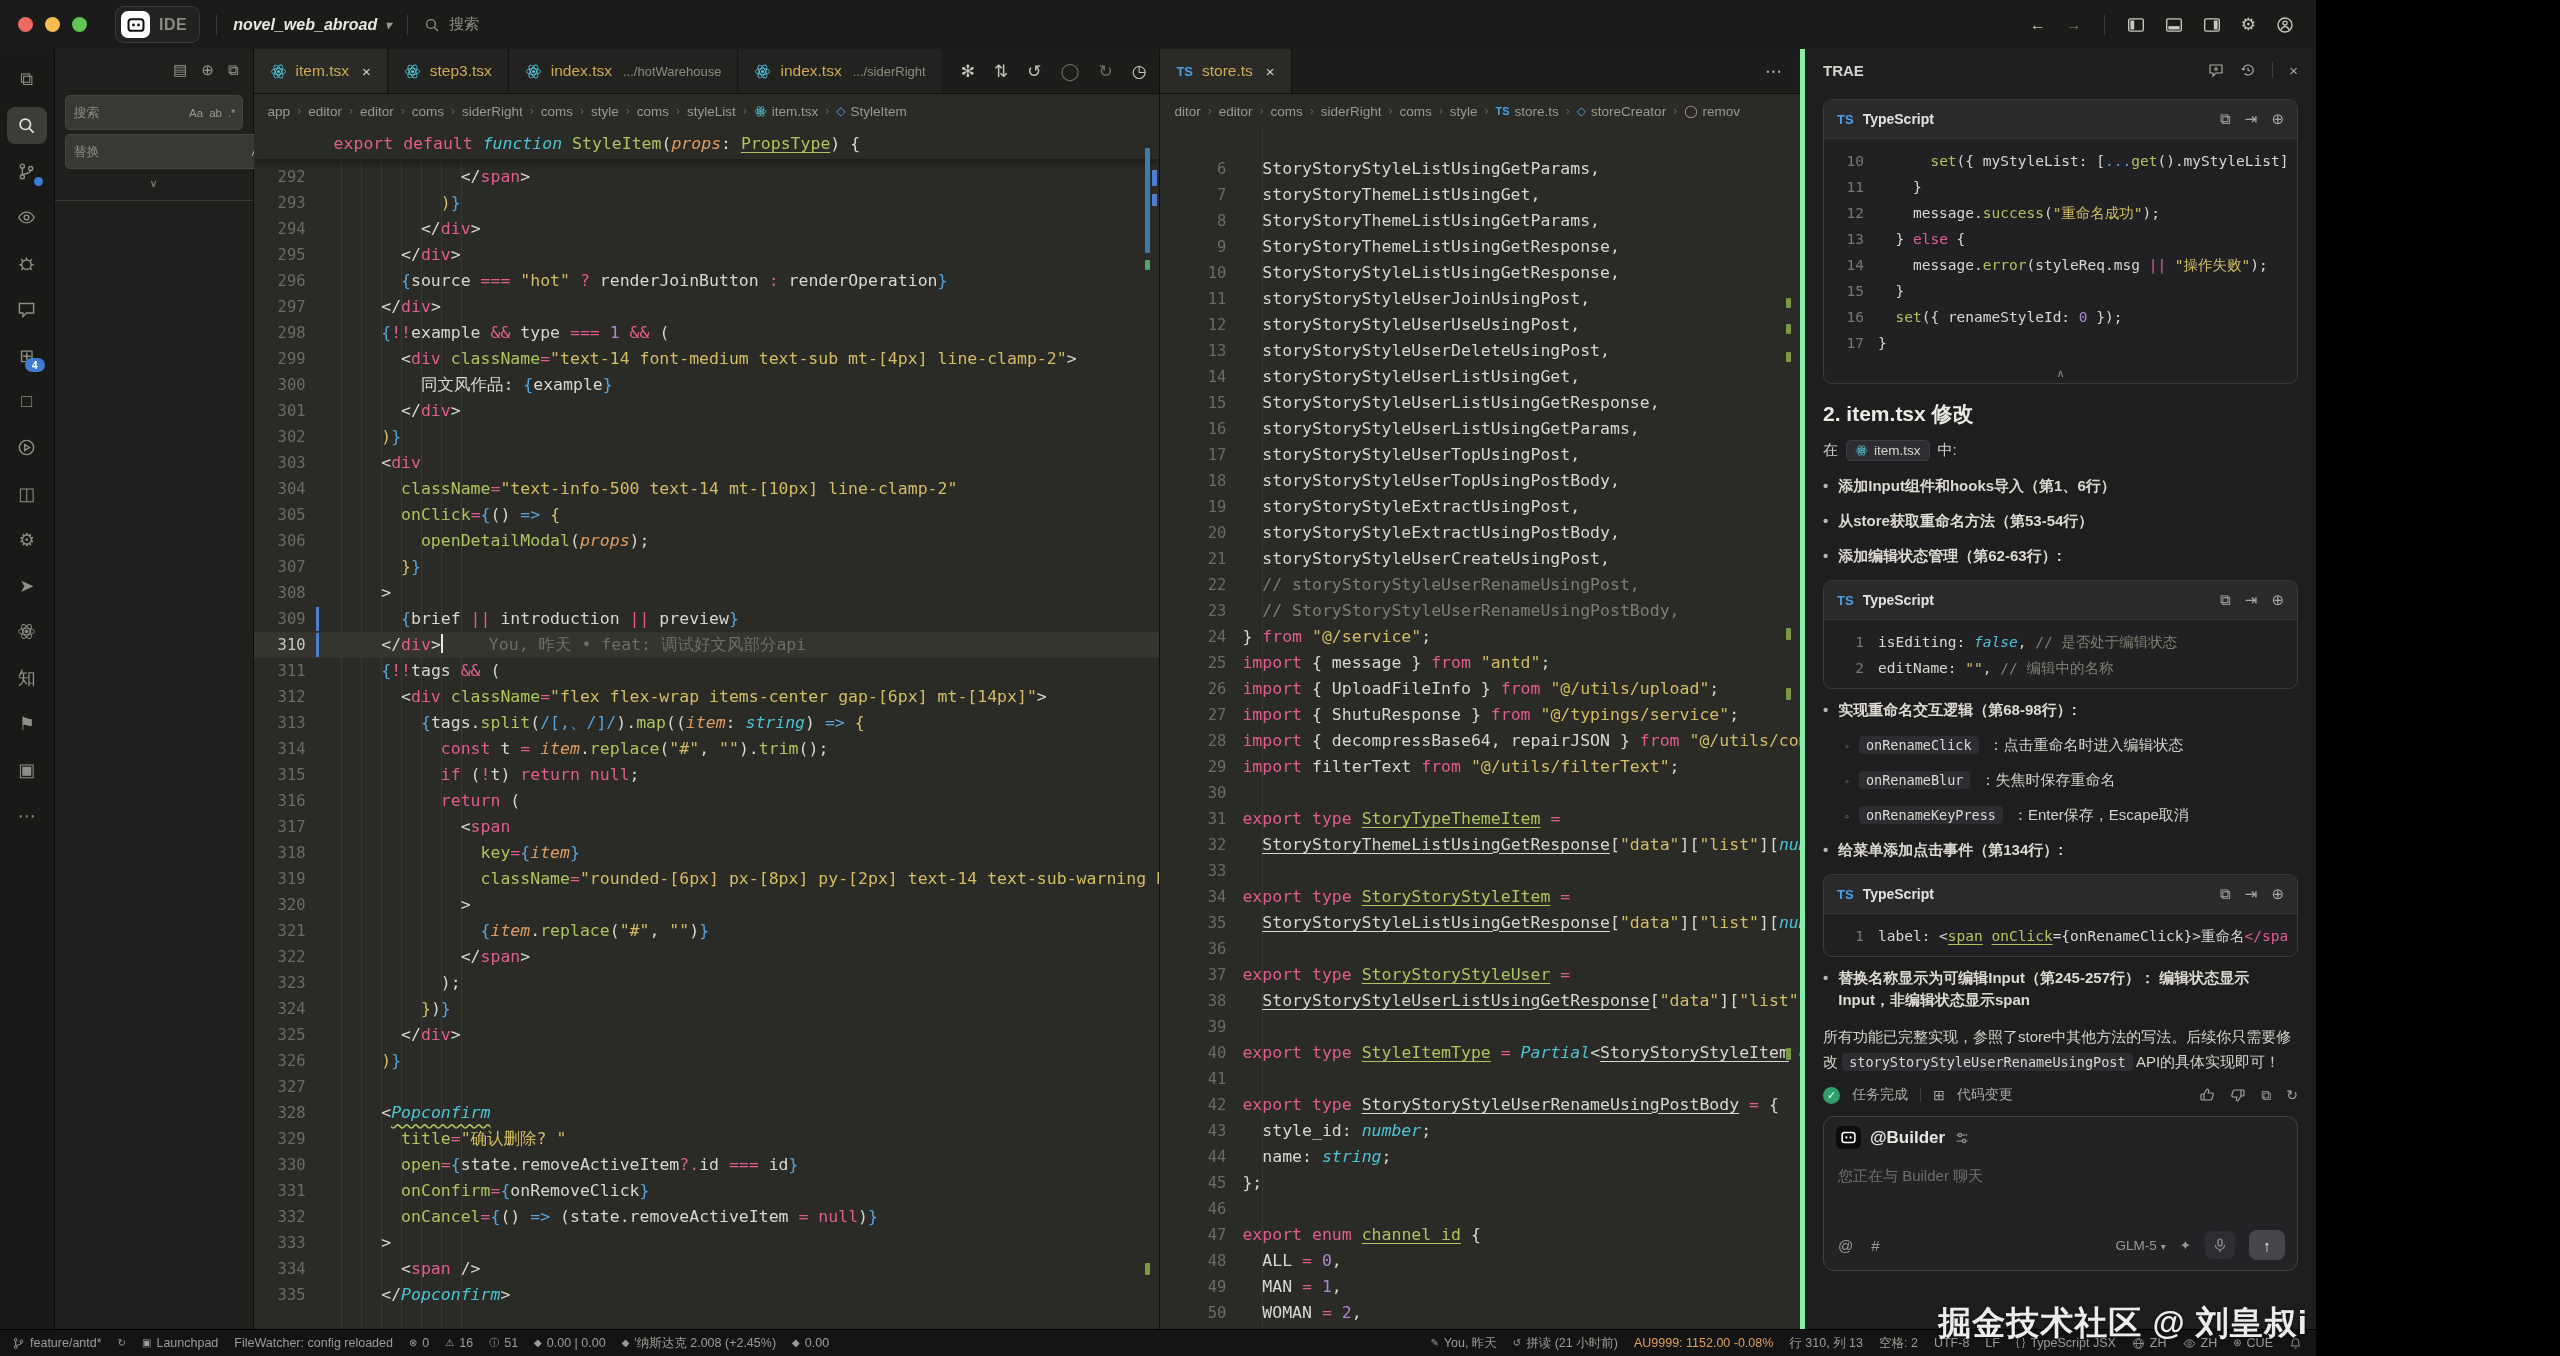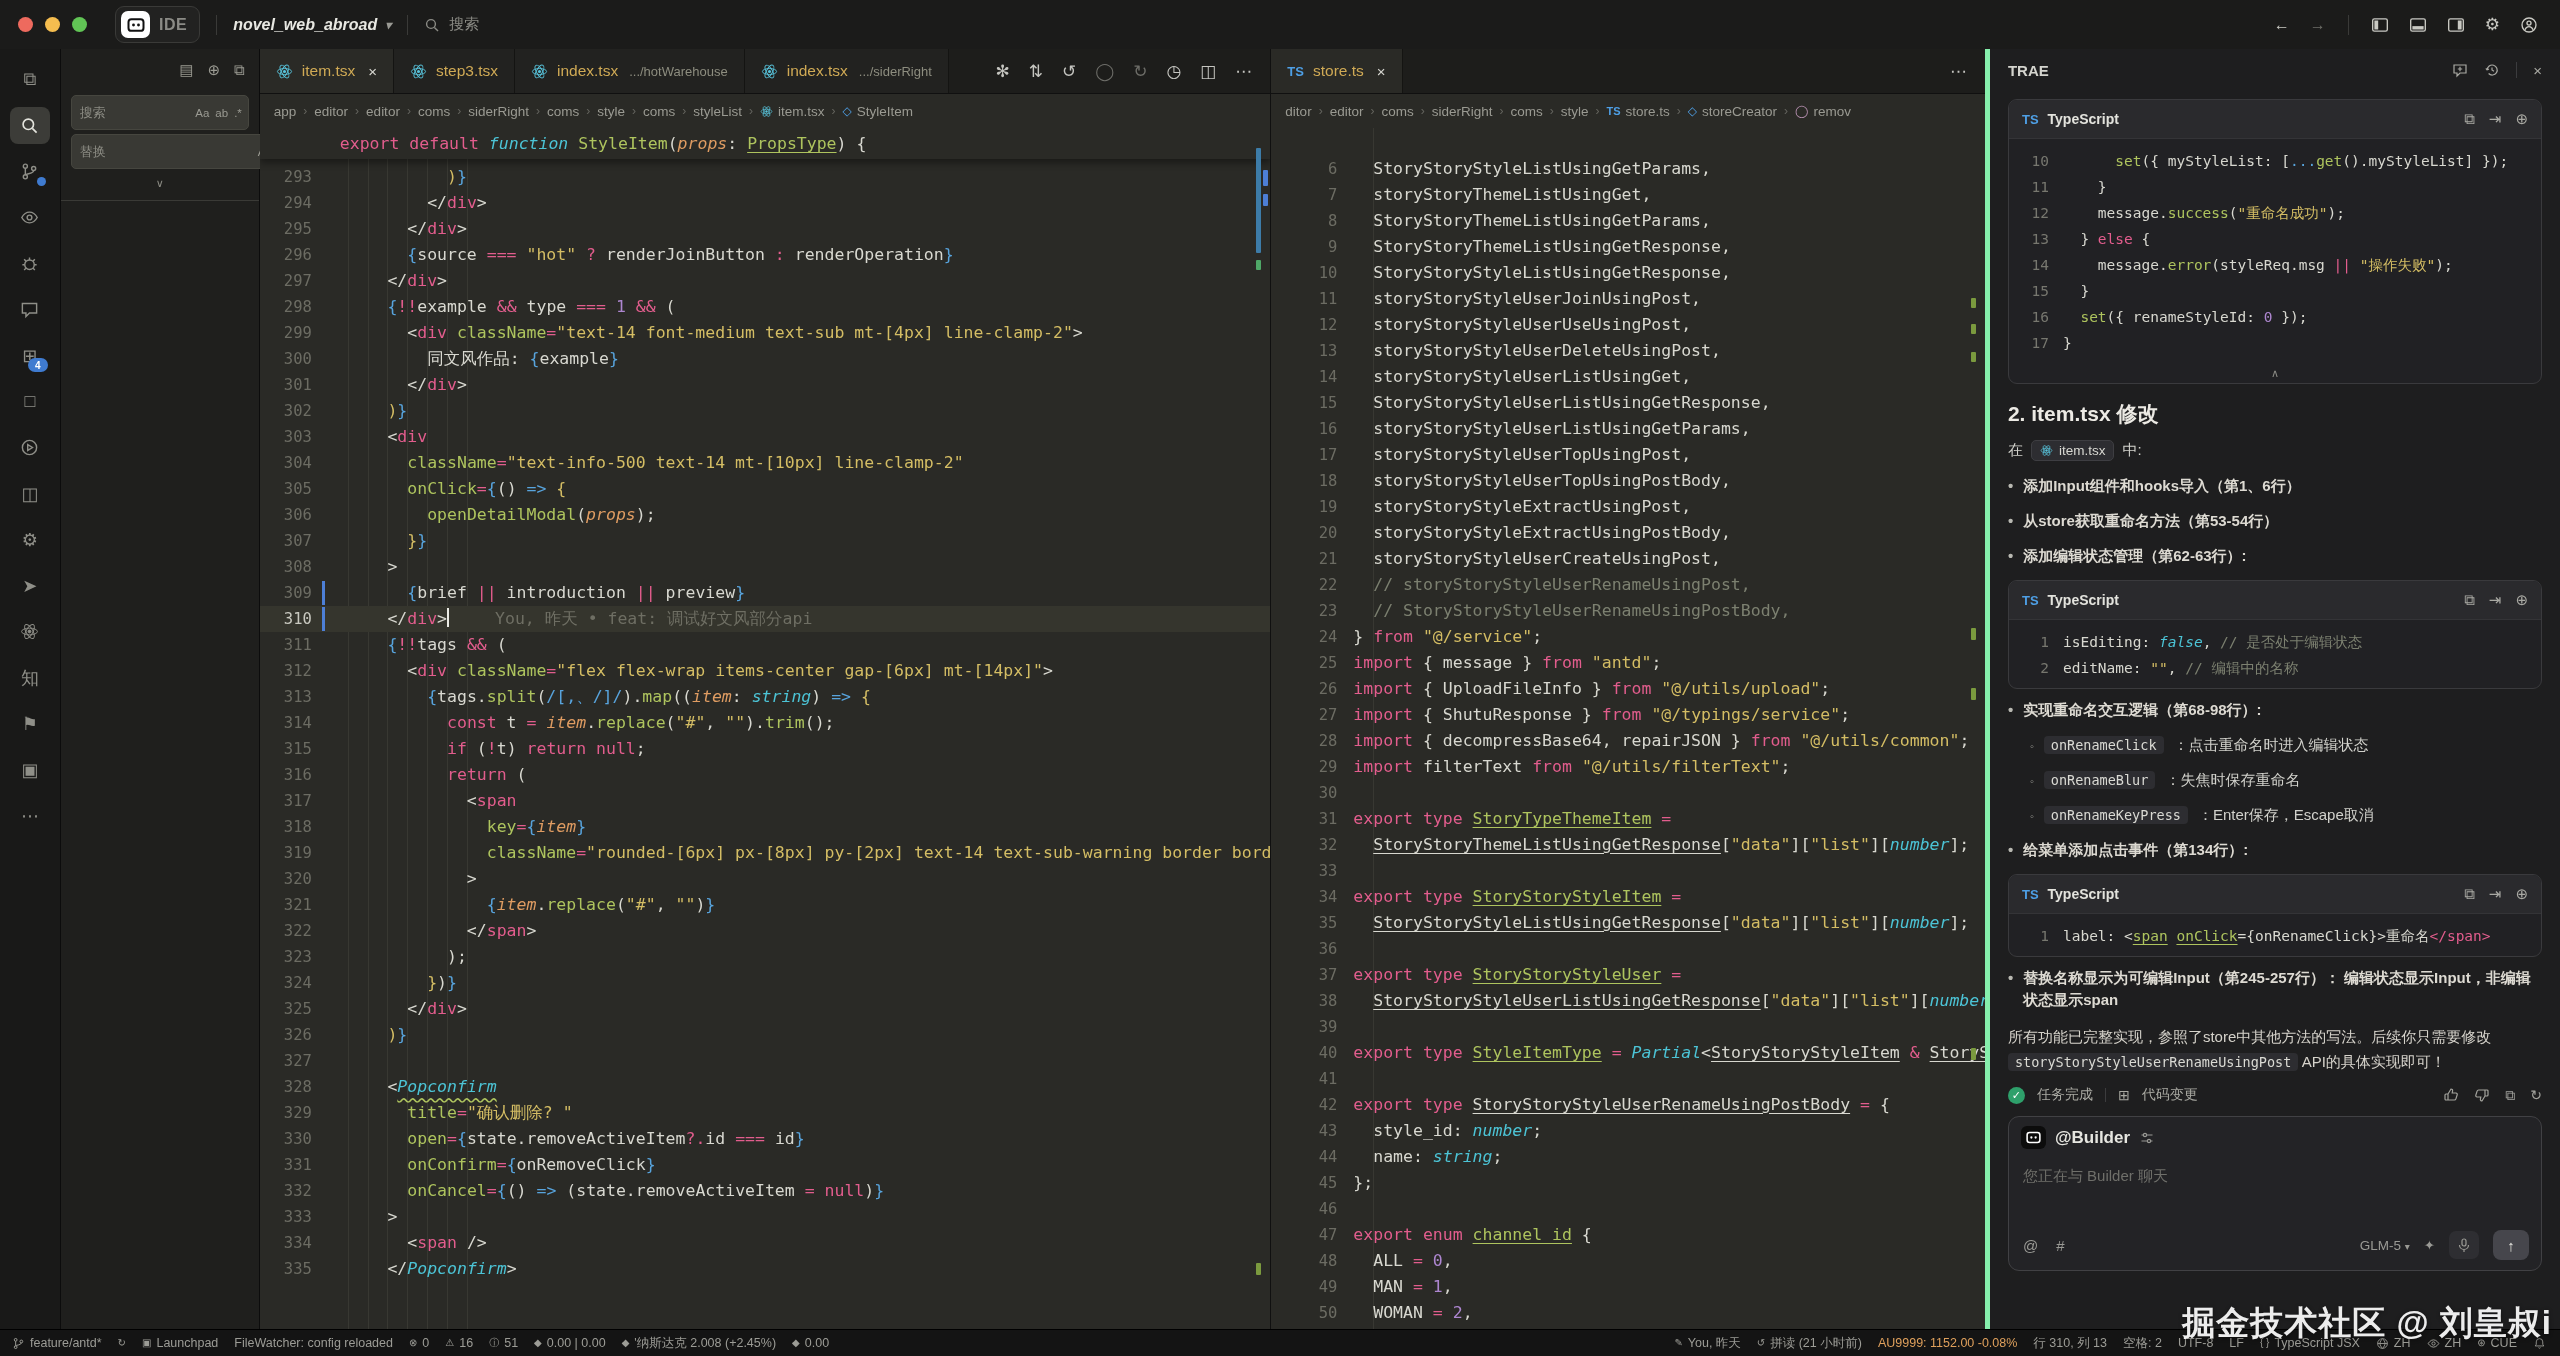--- a/index.html
+++ b/index.html
@@ -1,16 +1,16 @@
 <!DOCTYPE html>
 <html><head>
 <meta charset="utf-8">
 <style>
   html,body{margin:0;padding:0;background:#000;}
-  #app{position:relative;width:2560px;height:1356px;background:#b91c1c;font-family:"Liberation Sans",sans-serif;color:#ccc;overflow:hidden;-webkit-font-smoothing:antialiased;}
+  #app{position:relative;width:2316px;height:1356px;background:#b91c1c;font-family:"Liberation Sans",sans-serif;color:#ccc;overflow:hidden;-webkit-font-smoothing:antialiased;}
   .icn{display:inline-flex;align-items:center;justify-content:center;line-height:1;}
   .icn svg{width:16px;height:16px;display:block;}
   
   #titlebar{position:absolute;top:0;left:0;right:0;height:49px;background:#1b1b1a;border-bottom:1px solid #0c0c0c;display:flex;align-items:center;}
   .tl{display:flex;gap:12px;margin-left:18px;}
   .tl span{width:15px;height:15px;border-radius:50%;}
   .tl-r{background:#ee6a5e;} .tl-y{background:#f5bd4f;} .tl-g{background:#61c455;}
   #idebadge{display:flex;align-items:center;gap:9px;margin-left:28px;background:#222221;border:1px solid #3a3a38;border-radius:9px;padding:4px 12px 4px 5px;}
   #idebadge .logo{width:29px;height:27px;background:#fff;border-radius:7px;display:flex;align-items:center;justify-content:center;}
   #idebadge .logo svg{width:20px;height:20px;}
@@ -433,20 +433,21 @@
         <div class="guides" id="guidesL">
             <div class="guide" style="left: 87.9px;"></div>
             <div class="guide" style="left: 107.8px;"></div>
             <div class="guide" style="left: 127.7px;"></div>
             <div class="guide" style="left: 147.6px;"></div>
             <div class="guide" style="left: 167.5px;"></div>
             <div class="guide" style="left: 187.4px;"></div>
             <div class="guide" style="left: 207.3px;"></div>
           </div>
         <div class="code" id="codeL" style="padding-top:5px;">
+            <div class="cl"><span class="ln">292</span><span class="ct"><span class="tk-w">              &lt;/</span><span class="tk-t">span</span><span class="tk-w">&gt;</span></span></div>
             <div class="cl"><span class="ln">293</span><span class="ct"><span class="tk-w">            </span><span class="tk-s">)</span><span class="tk-b">}</span></span></div>
             <div class="cl"><span class="ln">294</span><span class="ct"><span class="tk-w">          &lt;/</span><span class="tk-t">div</span><span class="tk-w">&gt;</span></span></div>
             <div class="cl"><span class="ln">295</span><span class="ct"><span class="tk-w">        &lt;/</span><span class="tk-t">div</span><span class="tk-w">&gt;</span></span></div>
             <div class="cl"><span class="ln">296</span><span class="ct"><span class="tk-b">        {</span><span class="tk-w">source </span><span class="tk-k">===</span><span class="tk-w"> </span><span class="tk-s">"hot"</span><span class="tk-w"> </span><span class="tk-k">?</span><span class="tk-w"> renderJoinButton </span><span class="tk-k">:</span><span class="tk-w"> renderOperation</span><span class="tk-b">}</span></span></div>
             <div class="cl"><span class="ln">297</span><span class="ct"><span class="tk-w">      &lt;/</span><span class="tk-t">div</span><span class="tk-w">&gt;</span></span></div>
             <div class="cl"><span class="ln">298</span><span class="ct"><span class="tk-b">      {</span><span class="tk-k">!!</span><span class="tk-w">example </span><span class="tk-k">&amp;&amp;</span><span class="tk-w"> type </span><span class="tk-k">===</span><span class="tk-w"> </span><span class="tk-p">1</span><span class="tk-w"> </span><span class="tk-k">&amp;&amp;</span><span class="tk-w"> (</span></span></div>
             <div class="cl"><span class="ln">299</span><span class="ct"><span class="tk-w">        &lt;</span><span class="tk-t">div</span><span class="tk-w"> </span><span class="tk-a">className</span><span class="tk-k">=</span><span class="tk-s">"text-14 font-medium text-sub mt-[4px] line-clamp-2"</span><span class="tk-w">&gt;</span></span></div>
             <div class="cl"><span class="ln">300</span><span class="ct"><span class="tk-w">          同文风作品: </span><span class="tk-b">{</span><span class="tk-w">example</span><span class="tk-b">}</span></span></div>
             <div class="cl"><span class="ln">301</span><span class="ct"><span class="tk-w">        &lt;/</span><span class="tk-t">div</span><span class="tk-w">&gt;</span></span></div>
             <div class="cl"><span class="ln">302</span><span class="ct"><span class="tk-w">      </span><span class="tk-s">)</span><span class="tk-b">}</span></span></div>

